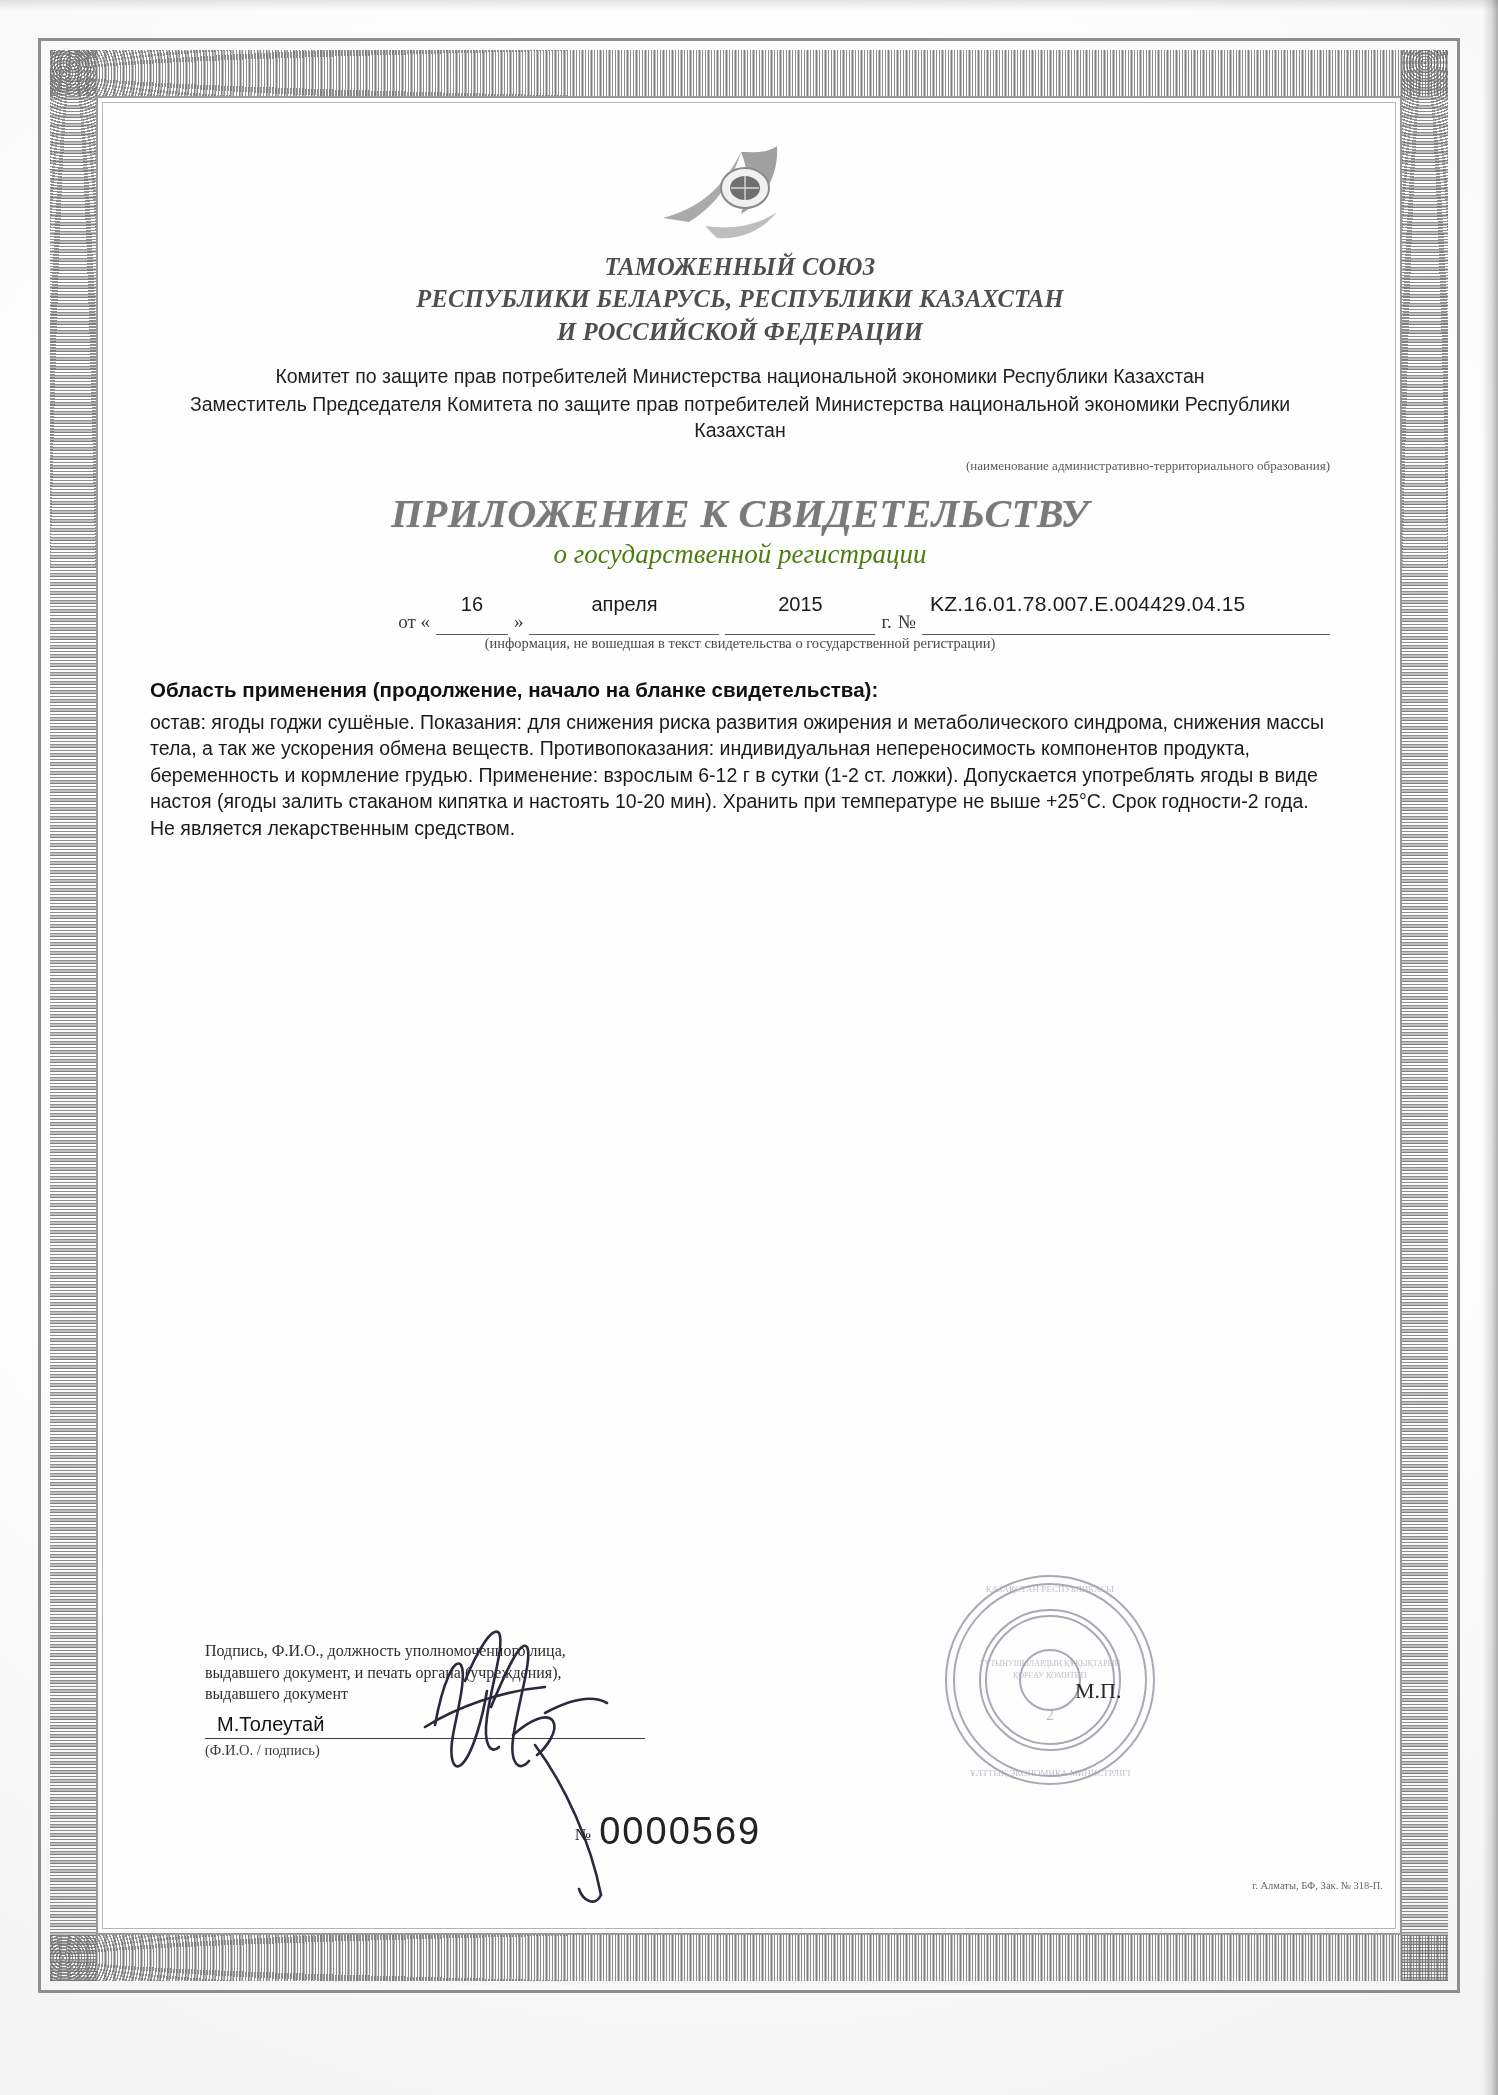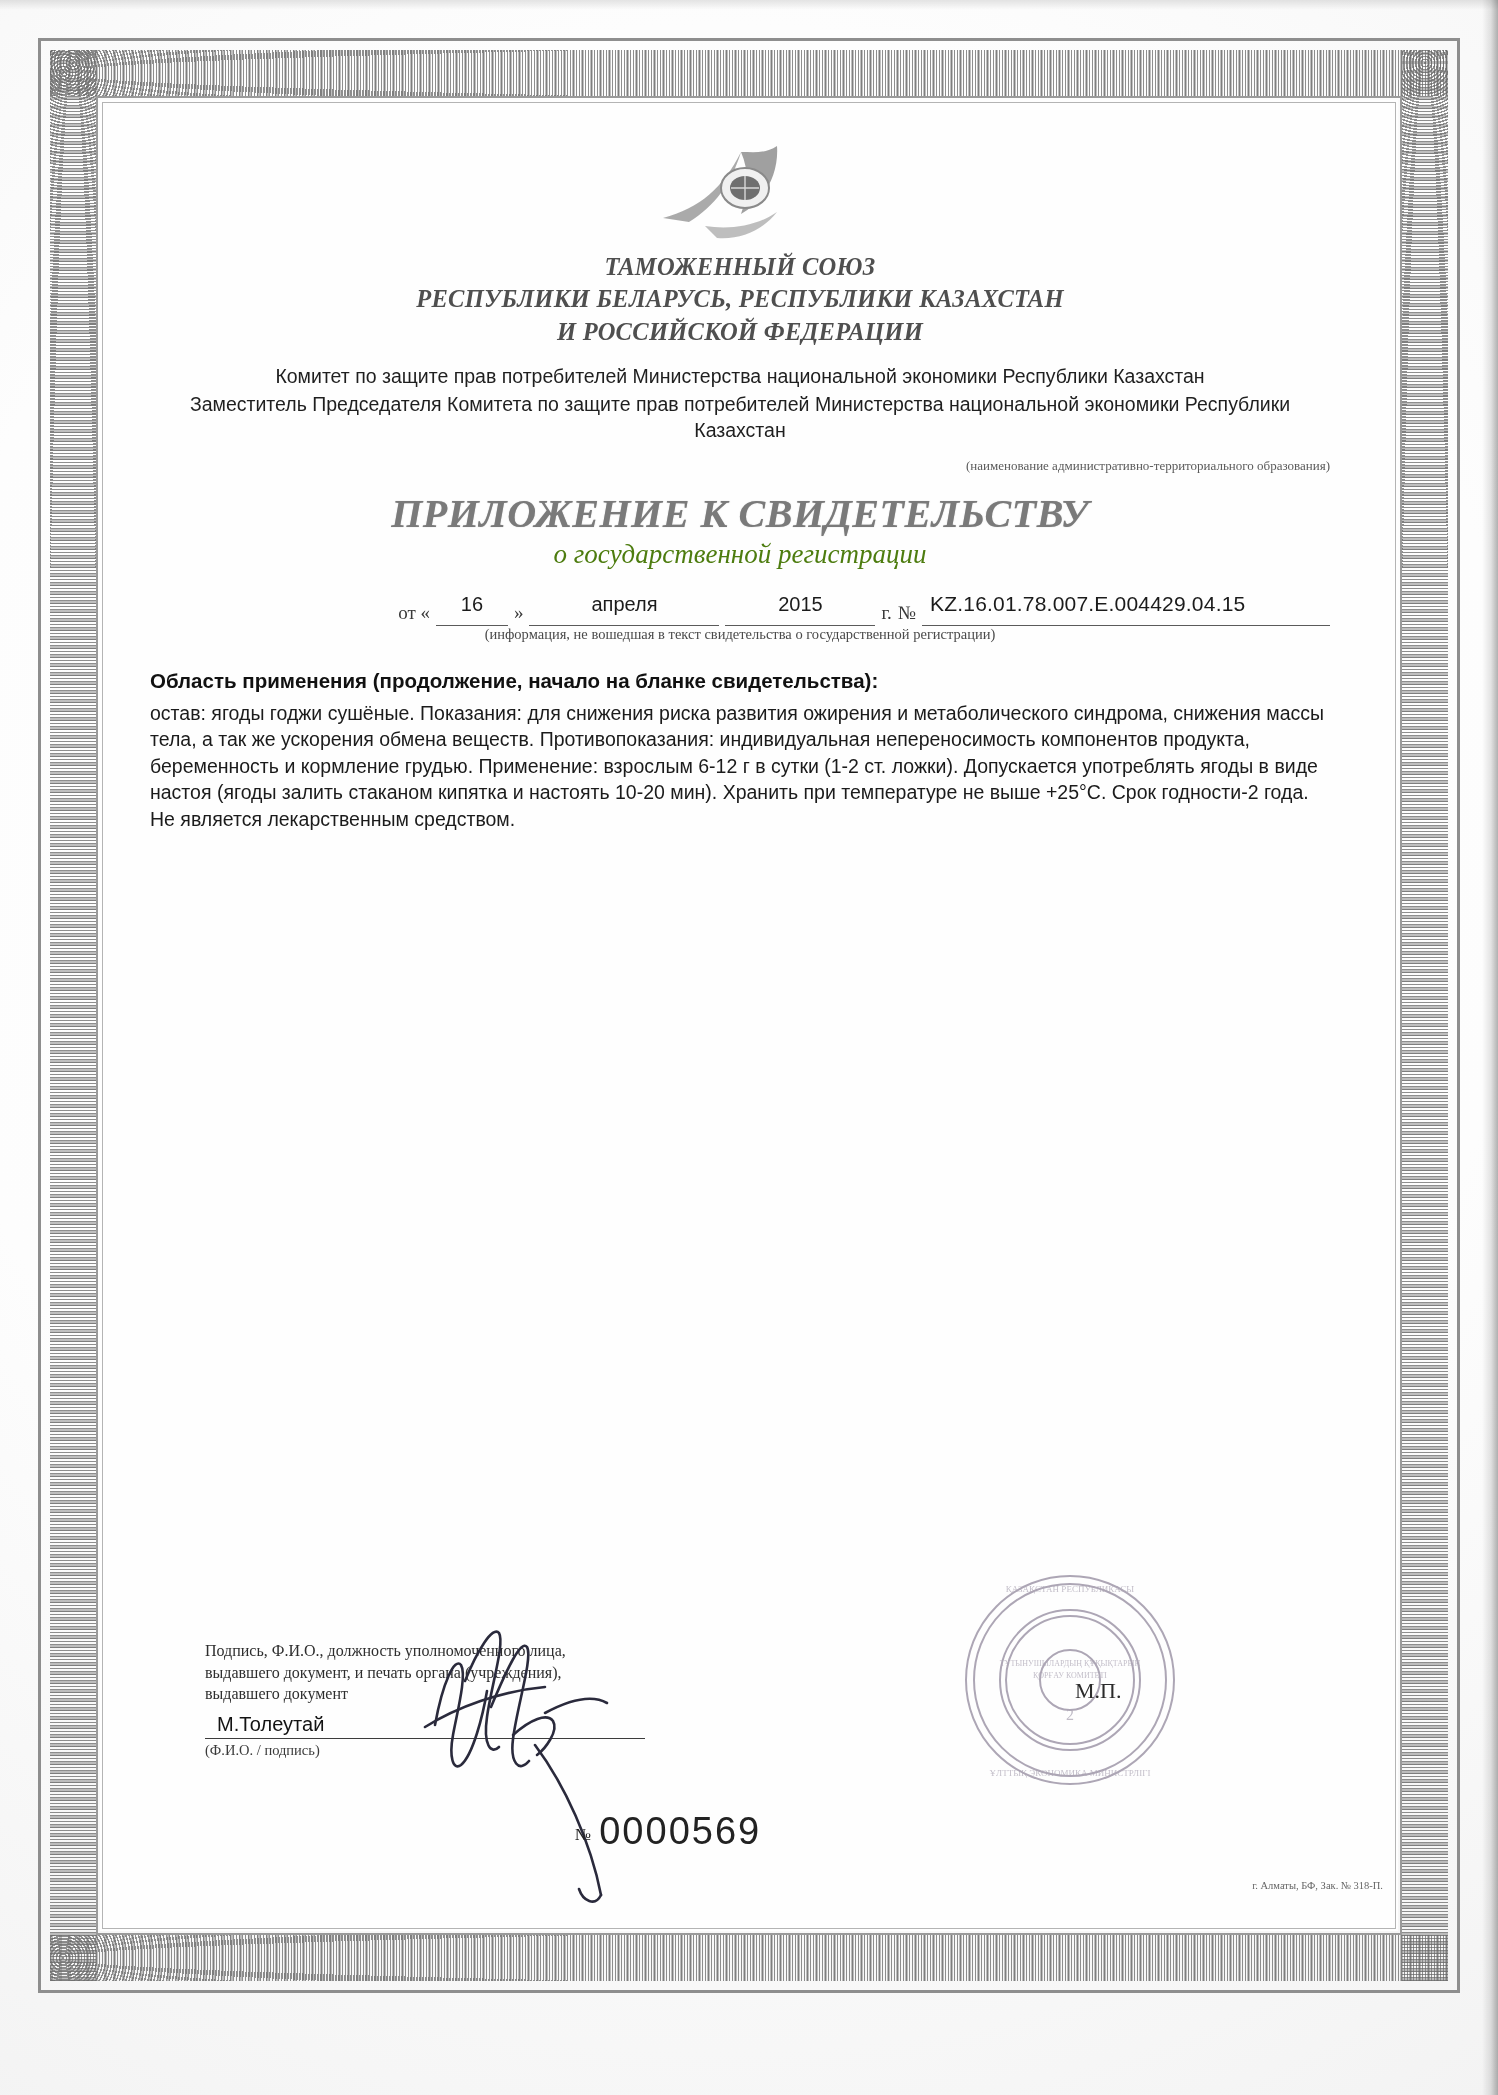--- a/index.html
+++ b/index.html
@@ -180,21 +180,21 @@
     gap: 6px;
   }
   .date-row .lbl { padding-bottom: 2px; }
   .fld {
     position: relative;
     text-align: center;
     border-bottom: 1px solid #5a5a5a;
     font-family: "Liberation Sans", sans-serif;
     font-size: 20px;
     color: #1b1b1b;
-    padding-bottom: 9px;
+    padding-bottom: 18px;
   }
   .fld-day { width: 72px; }
   .fld-month { width: 190px; }
   .fld-year { width: 150px; }
   .fld-num {
     width: 400px;
     text-align: left;
     font-size: 21px;
     letter-spacing: .2px;
     padding-left: 8px;
@@ -255,21 +255,21 @@
   .signature-svg {
     position: absolute;
     left: 190px;
     top: -45px;
     pointer-events: none;
   }
 
   
   .stamp {
     position: absolute;
-    left: 960px;
+    left: 940px;
     top: 1570px;
     width: 220px;
     height: 220px;
     border-radius: 50%;
     opacity: .55;
   }
   .mp-label {
     position: absolute;
     left: 1075px;
     top: 1678px;

